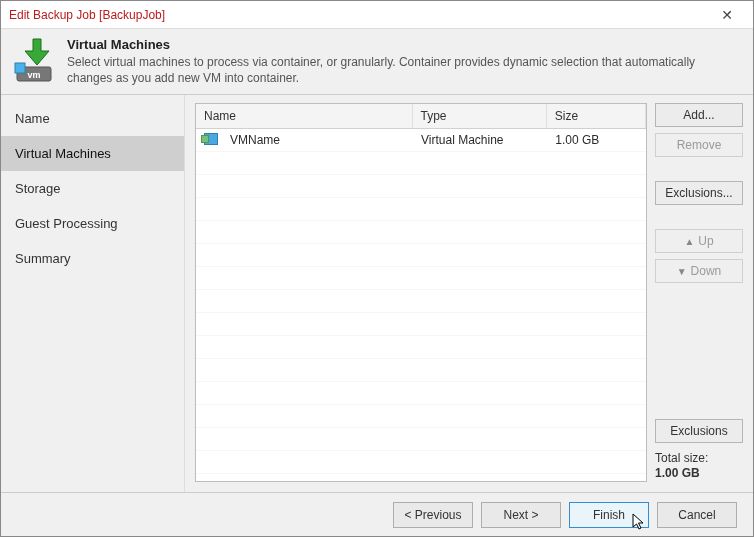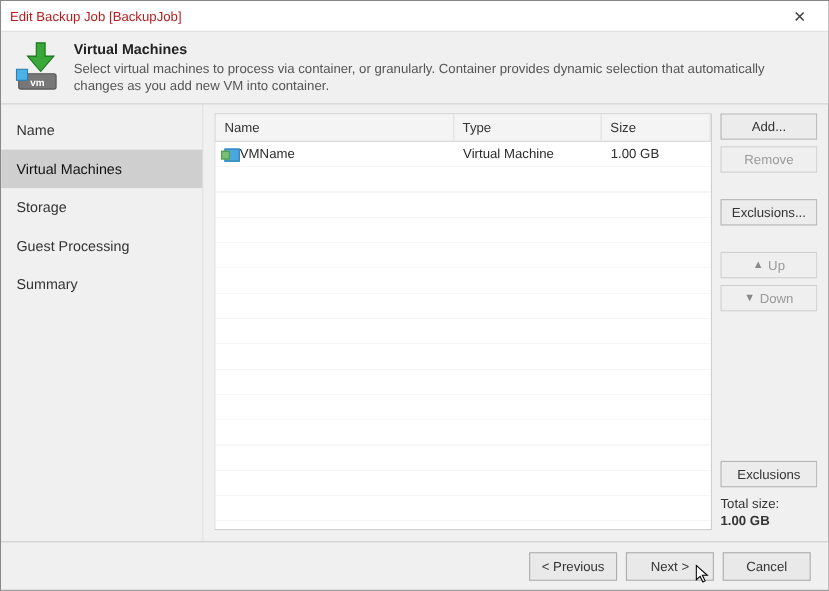--- a/index.html
+++ b/index.html
@@ -45,21 +45,21 @@
   }
   .grid-head { display:flex; background:#f4f4f4; border-bottom:1px solid #d0d0d0; }
   .gh { font-size:12px; color:#333; padding:5px 8px; border-right:1px solid #e0e0e0; }
   .c-name { flex:1.7; } .c-type { flex:1; } .c-size { flex:0.7; }
 
   .grid-rows { flex:1; overflow:hidden; background:#fff;
     background-image: repeating-linear-gradient(#fff 0 22px, #f6f6f6 22px 23px);
   }
   .row { display:flex; height:22px; align-items:center; }
   .cell { font-size:12px; color:#2a2a2a; padding:0 8px; }
-  .row .c-name { display:flex; align-items:flex-end; gap:0; }
+  .row .c-name { display:flex; align-items:flex-start; gap:12px; }
 
   .sidebtns { width:88px; display:flex; flex-direction:column; gap:6px; }
   .btn {
     height:24px; border:1px solid #b5b5b5; background:#ececec; font-size:12px; color:#333;
     display:flex; align-items:center; justify-content:center; padding:0 6px;text-align:center;
   }
   .btn.disabled { color:#9a9a9a; background:#efefef; border-color:#cfcfcf; }
   .gap { flex:0 0 12px; }
   .lbl-block { font-size:12px; color:#333; padding-top:2px; line-height:1.3; }
   .lbl-block .val { font-weight:700; }
@@ -163,20 +163,21 @@
         </div>
       </div>
 
       <div style="height:10px"></div>
     </div>
   </div>
 
   <div class="footer">
     <div class="fbtn">&lt; Previous</div>
     <div class="fbtn">Next &gt;</div>
+    <div class="fbtn primary">Finish</div>
     <div class="fbtn">Cancel</div>
   </div>
 
 </div>
 
 <svg class="cursor" width="18" height="18" viewBox="0 0 18 18">
   <path d="M1 1 L1 14 L4.5 11 L7 16 L9 15 L6.5 10 L11 10 Z" fill="#fff" stroke="#000" stroke-width="1"></path>
 </svg>
 
 </body></html>

